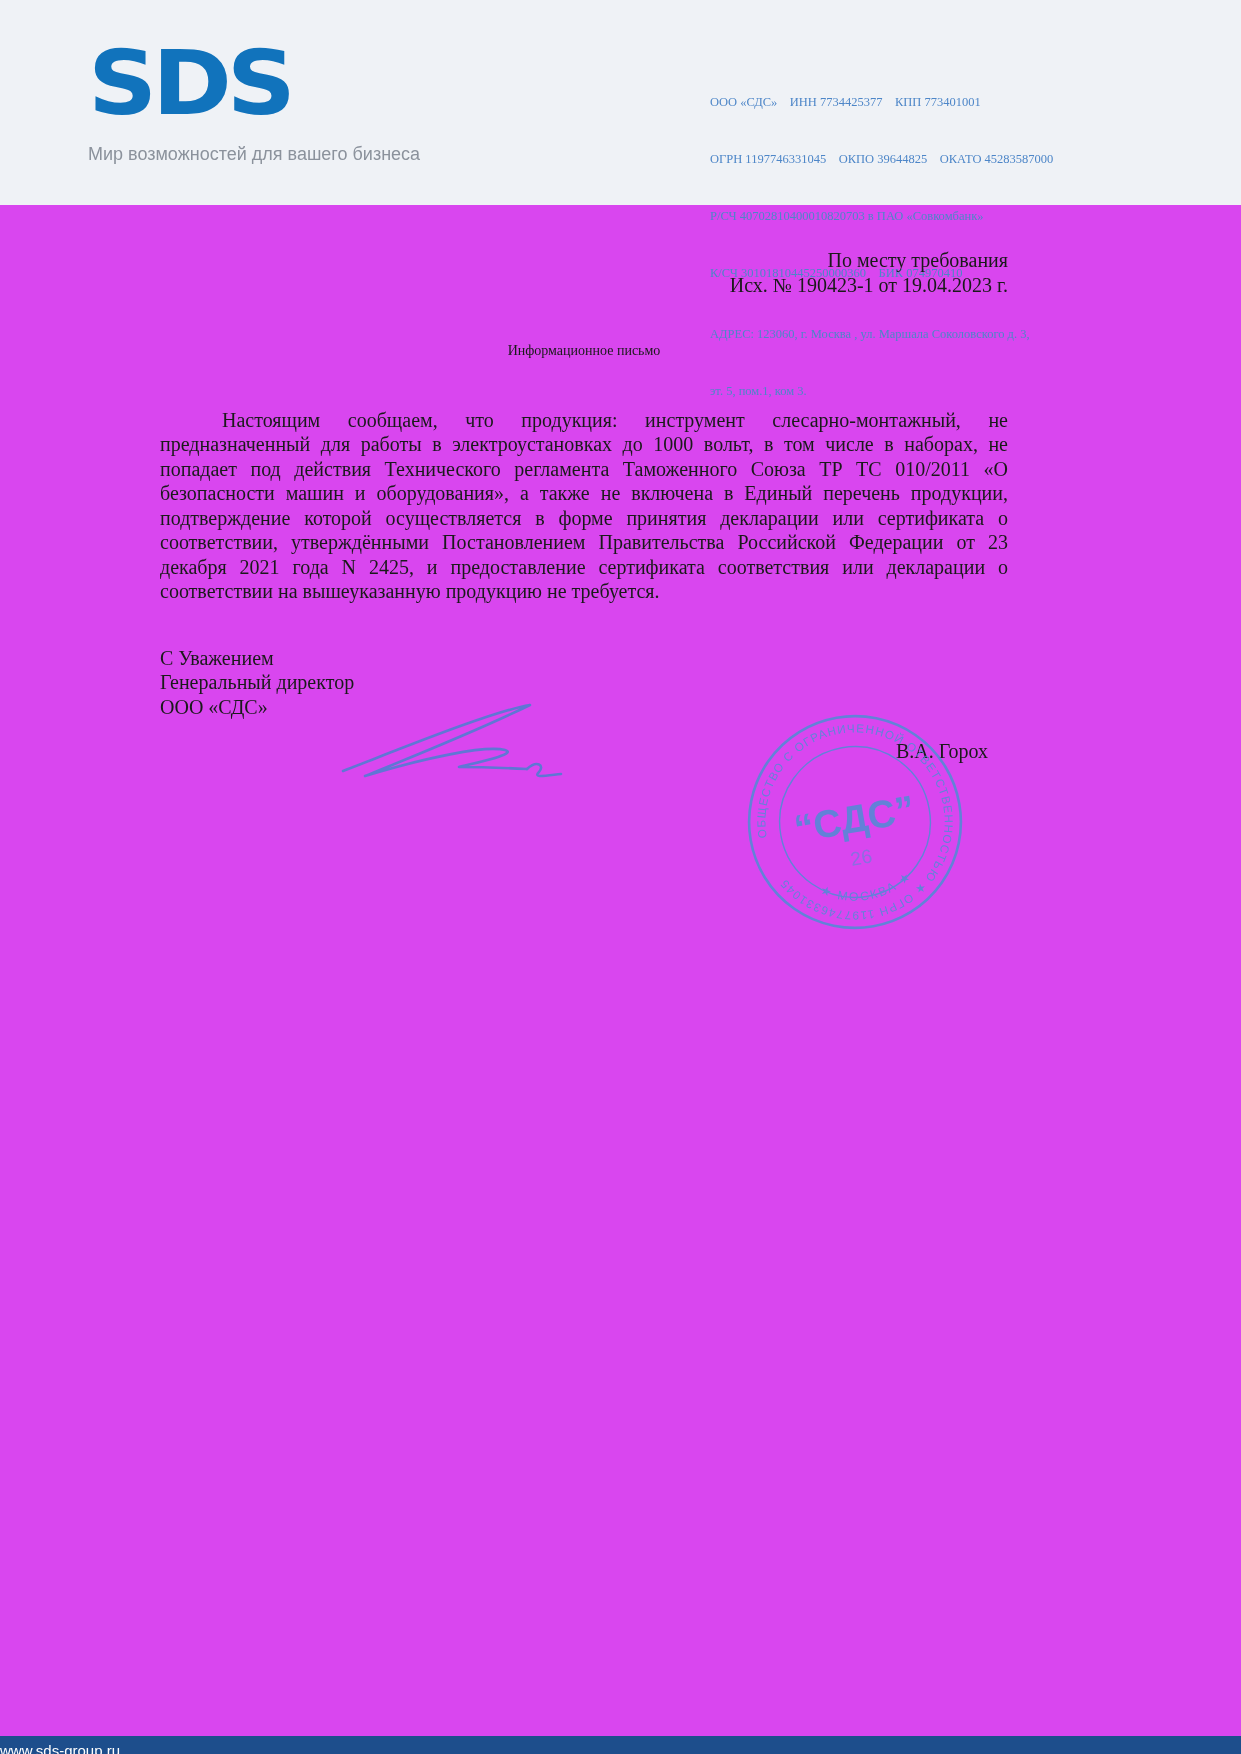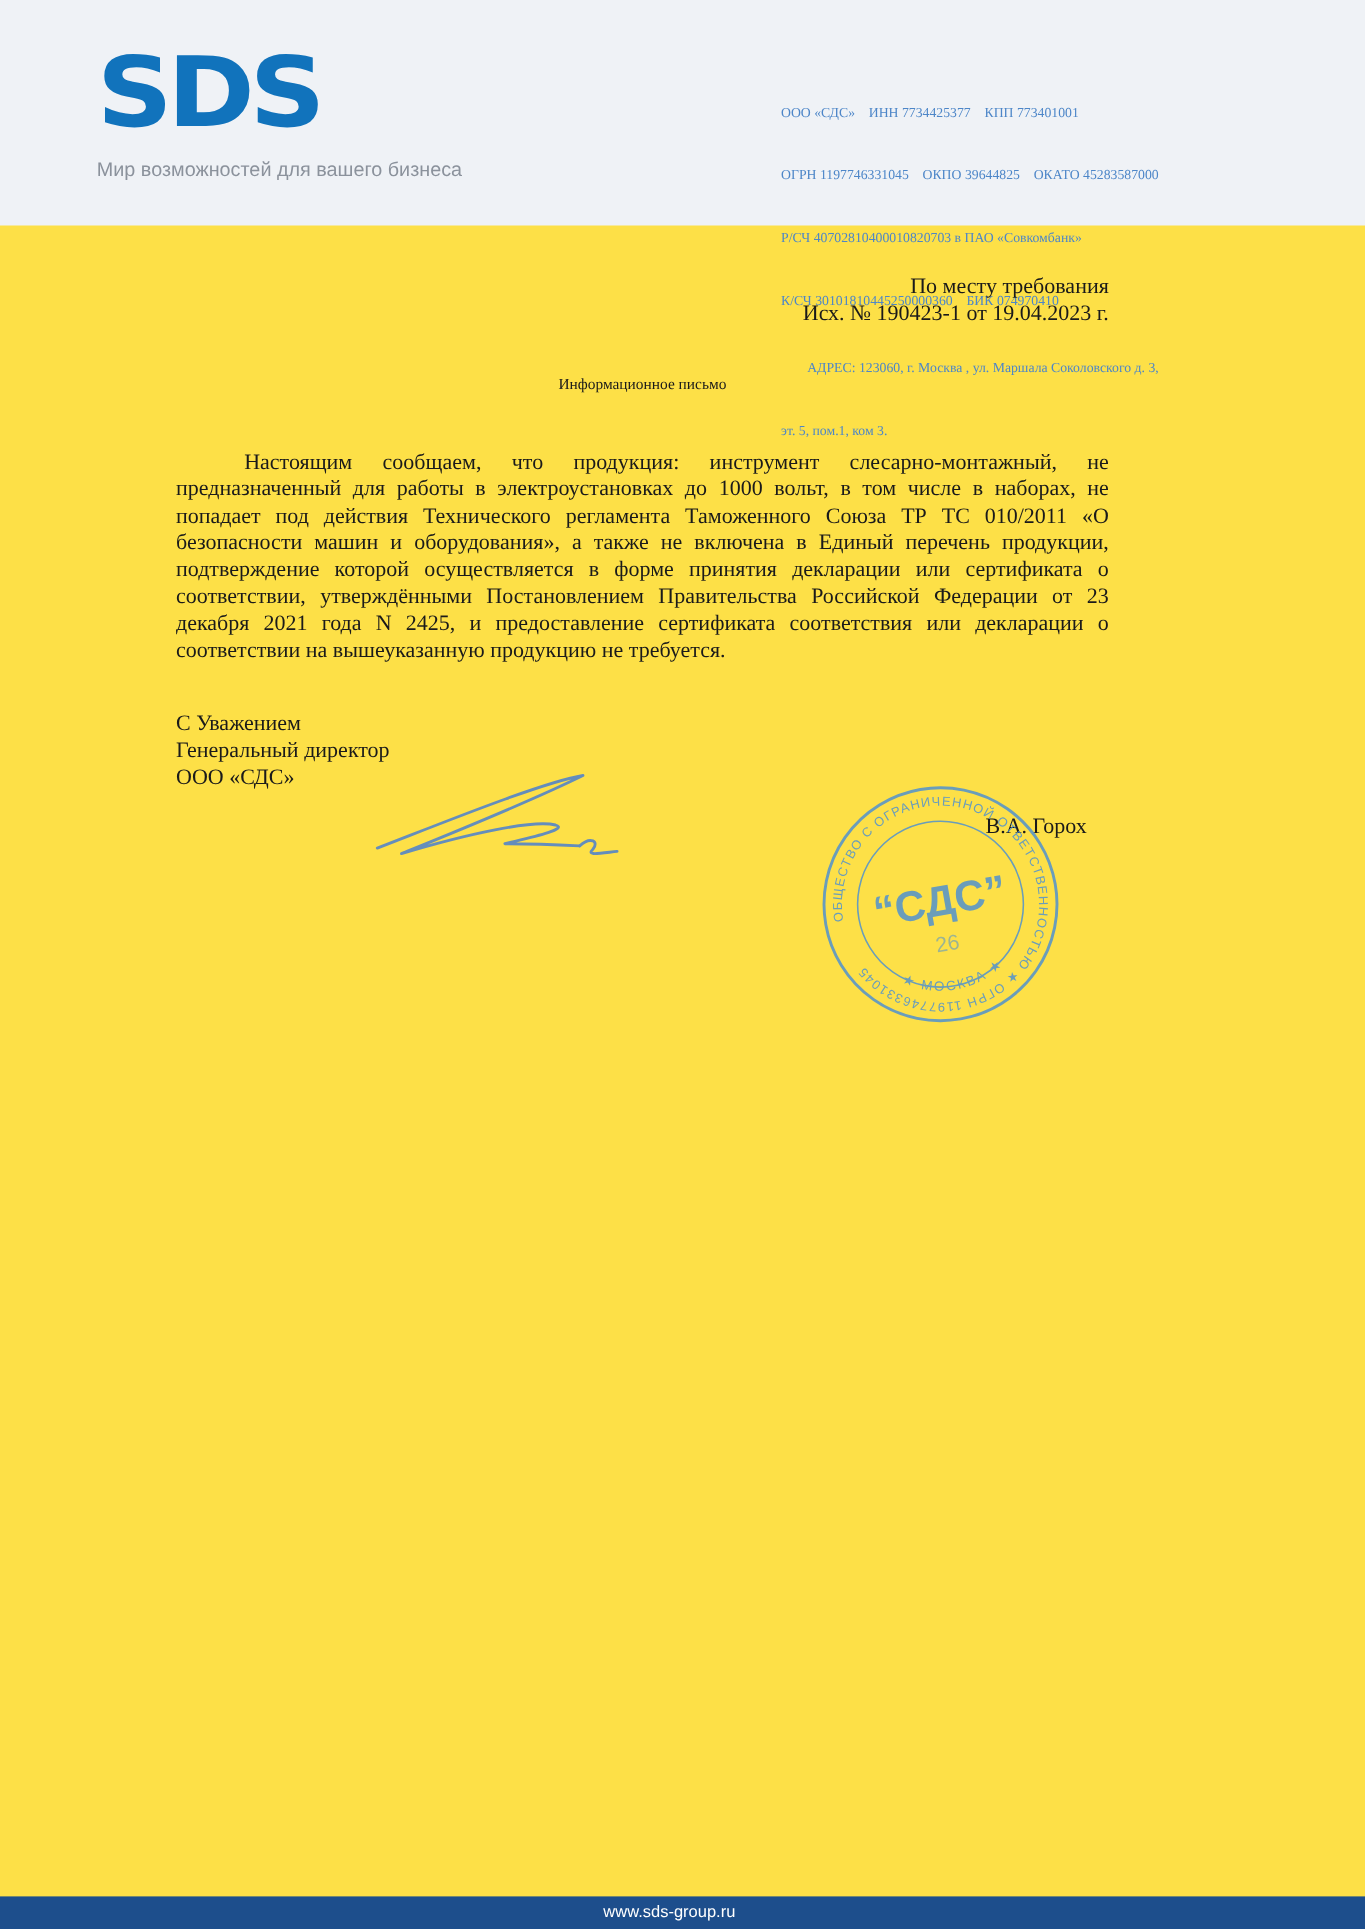--- a/index.html
+++ b/index.html
@@ -1,21 +1,21 @@
 <!DOCTYPE html>
 <html><head>
 <meta charset="utf-8">
 <style>
   * { margin: 0; padding: 0; box-sizing: border-box; }
   html, body { background: #ffffff; }
   .page {
     position: relative;
     width: 1241px;
     height: 1754px;
-    background: #fde047;
+    background: #d946ef;
     font-family: "Liberation Serif", serif;
     color: #1a1a1a;
     overflow: hidden;
   }
 
   
   .letterhead {
     position: absolute;
     top: 0; left: 0;
     width: 100%;
@@ -43,21 +43,21 @@
     position: absolute;
     left: 686px;
     top: 55px;
     font-family: Liberation Serif, serif;
     font-size: 12.5px;
     line-height: 19px;
     color: #4d86c8;
     white-space: pre;
     margin-left: 24px;
   }
-  .req-block .addr { margin-top: 4px; text-align: right; }
+  .req-block .addr { margin-top: 4px; }
 
   
   .content {
     position: absolute;
     left: 160px;
     top: 248px;
     width: 848px;
     font-size: 20px;
     line-height: 24.5px;
   }
@@ -95,23 +95,23 @@
   .stamp text, .stamp textPath {
     font-family: "Liberation Sans", sans-serif;
     fill: #4a8fd4;
   }
 
   
   .footer-bar {
     position: absolute;
     left: 0; bottom: 0;
     width: 100%;
-    height: 30px;
+    height: 18px;
     background: #1d4e8c;
-    text-align: center;
+    text-align: left;
   }
   .footer-bar span {
     display: inline-block;
     margin-right: 24px;
     line-height: 30px;
     color: #ffffff;
     font-family: "Liberation Sans", sans-serif;
     font-size: 15px;
   }
 </style>

